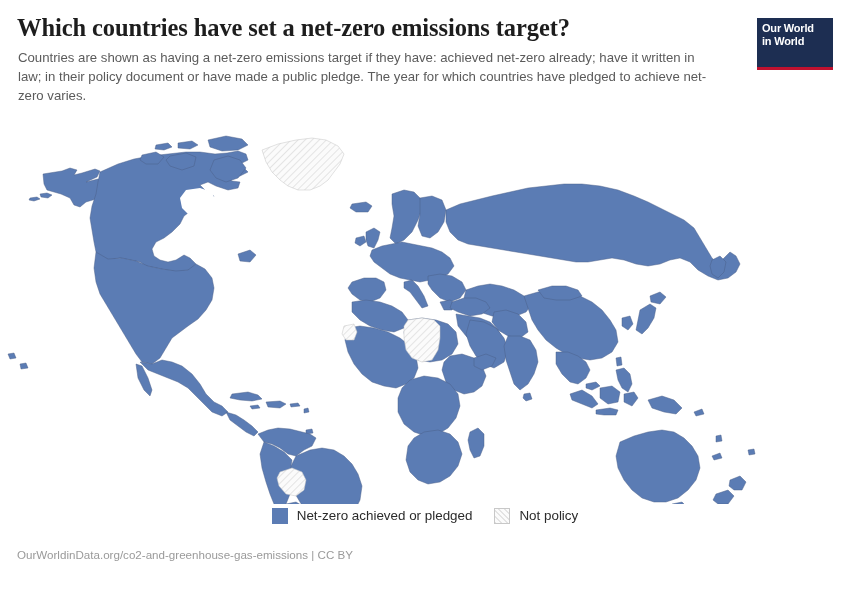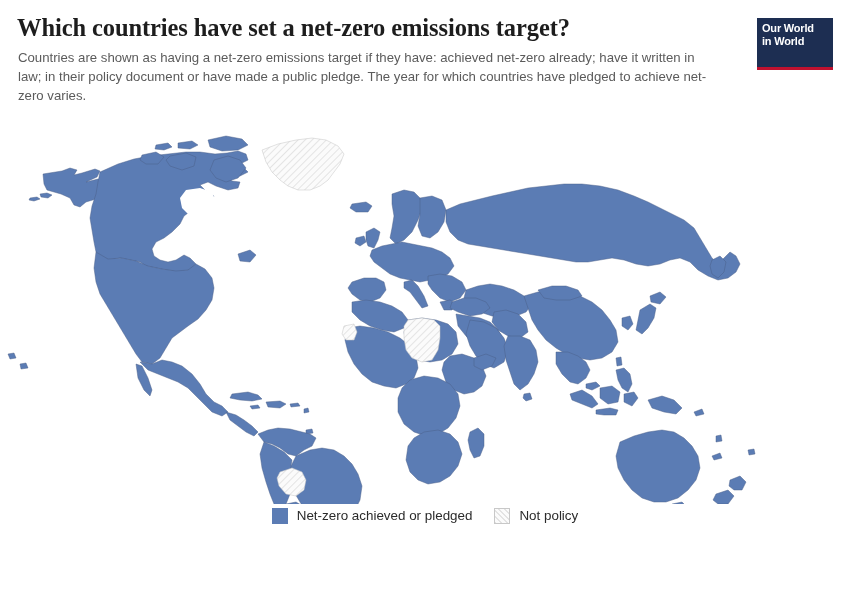--- a/index.html
+++ b/index.html
@@ -276,15 +276,16 @@
       <span class="swatch solid"></span>
       <span class="legend-label">Net-zero achieved or pledged</span>
     </div>
     <div class="legend-item">
       <span class="swatch hatched"></span>
       <span class="legend-label">Not policy</span>
     </div>
   </div>
 
   <div class="footer">
+    <div class="footer-line">OurWorldinData.org/co2-and-greenhouse-gas-emissions | CC BY</div>
   </div>
 
 </div>
 
 </body></html>

